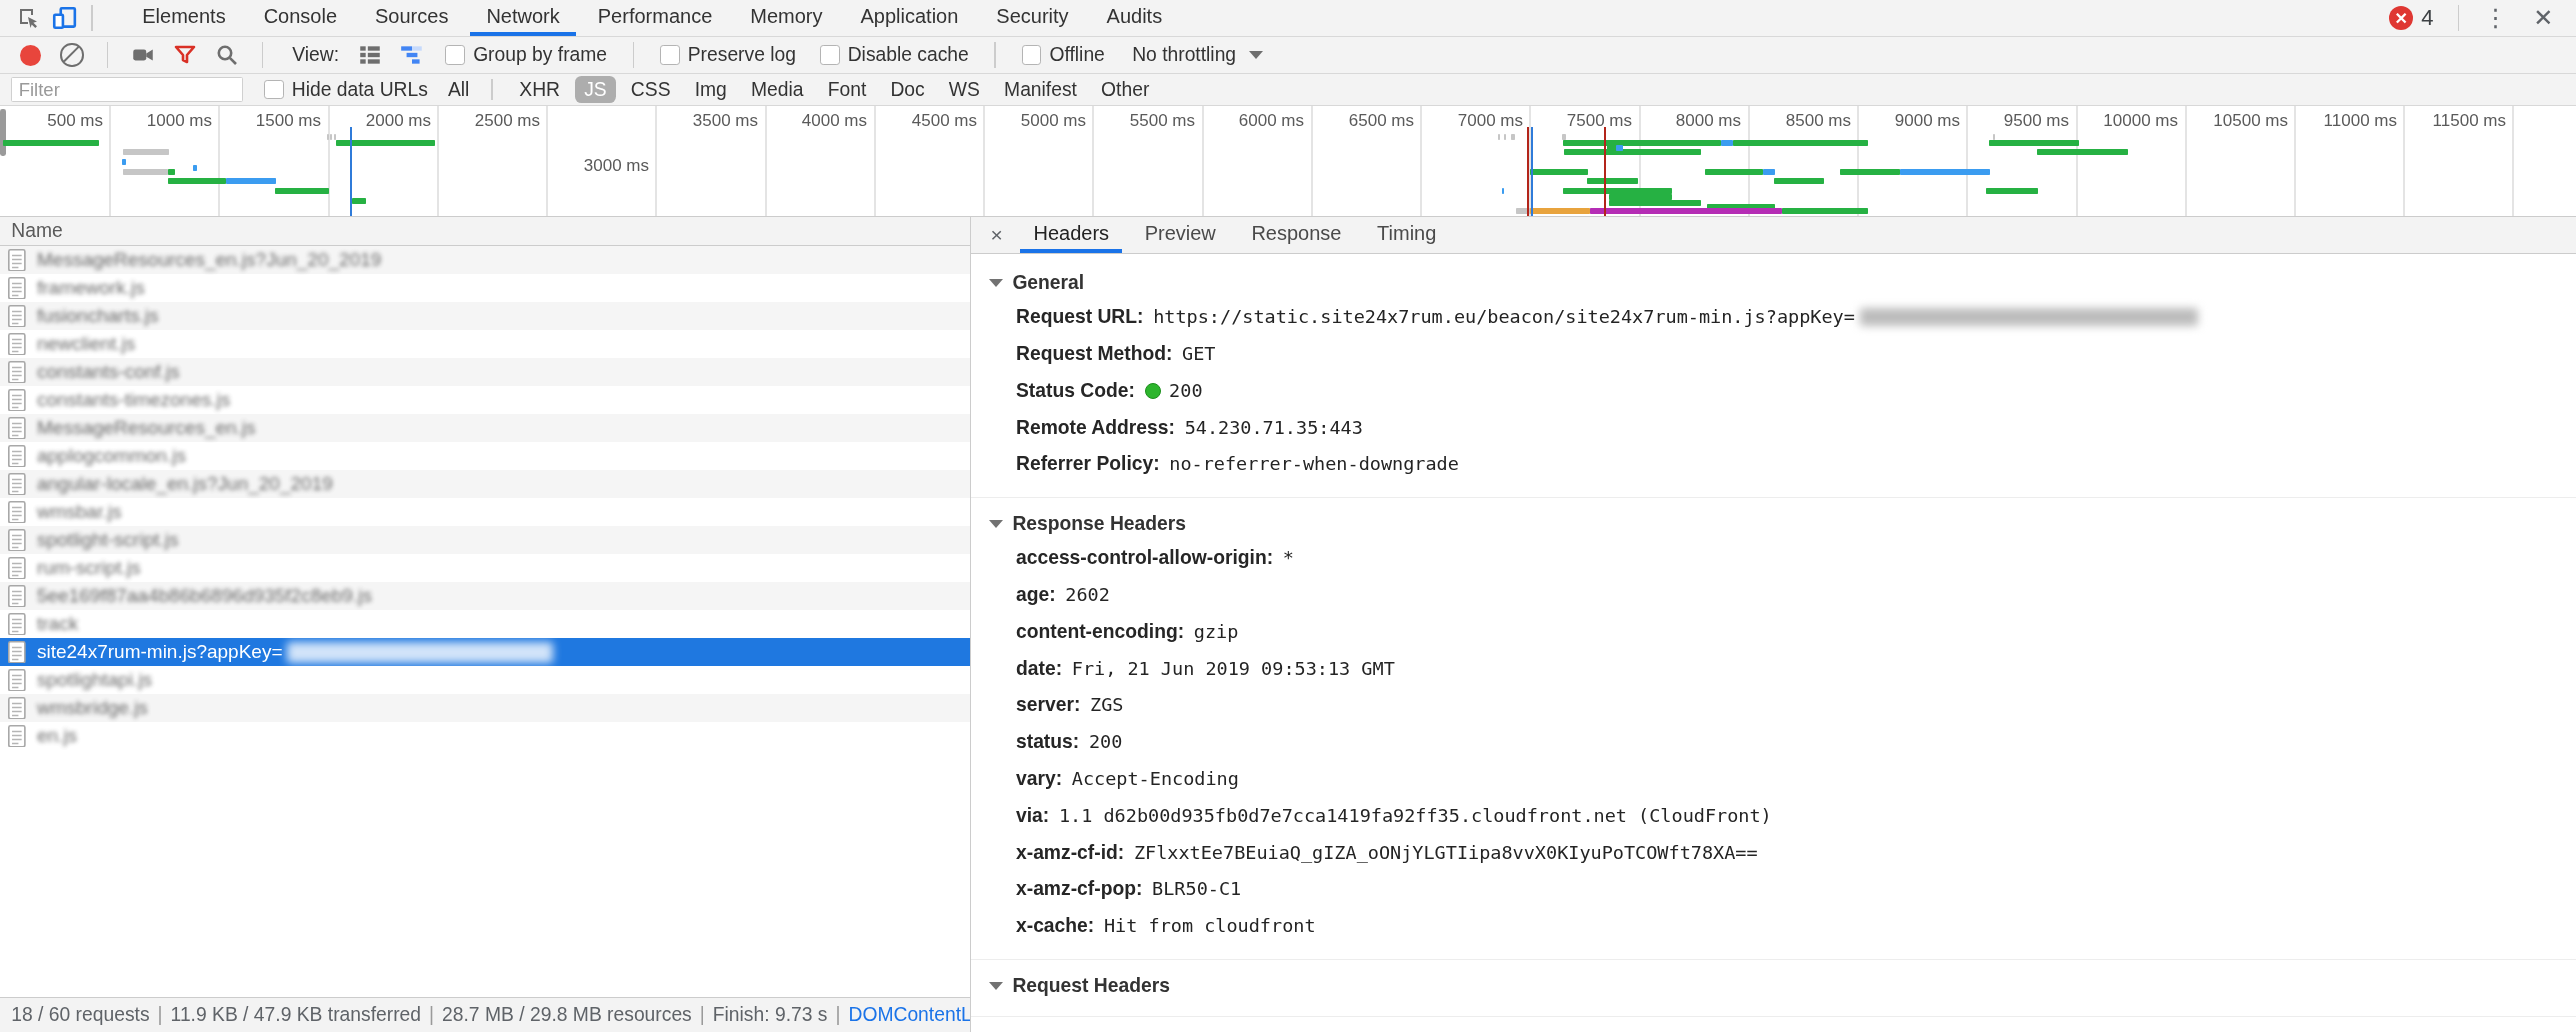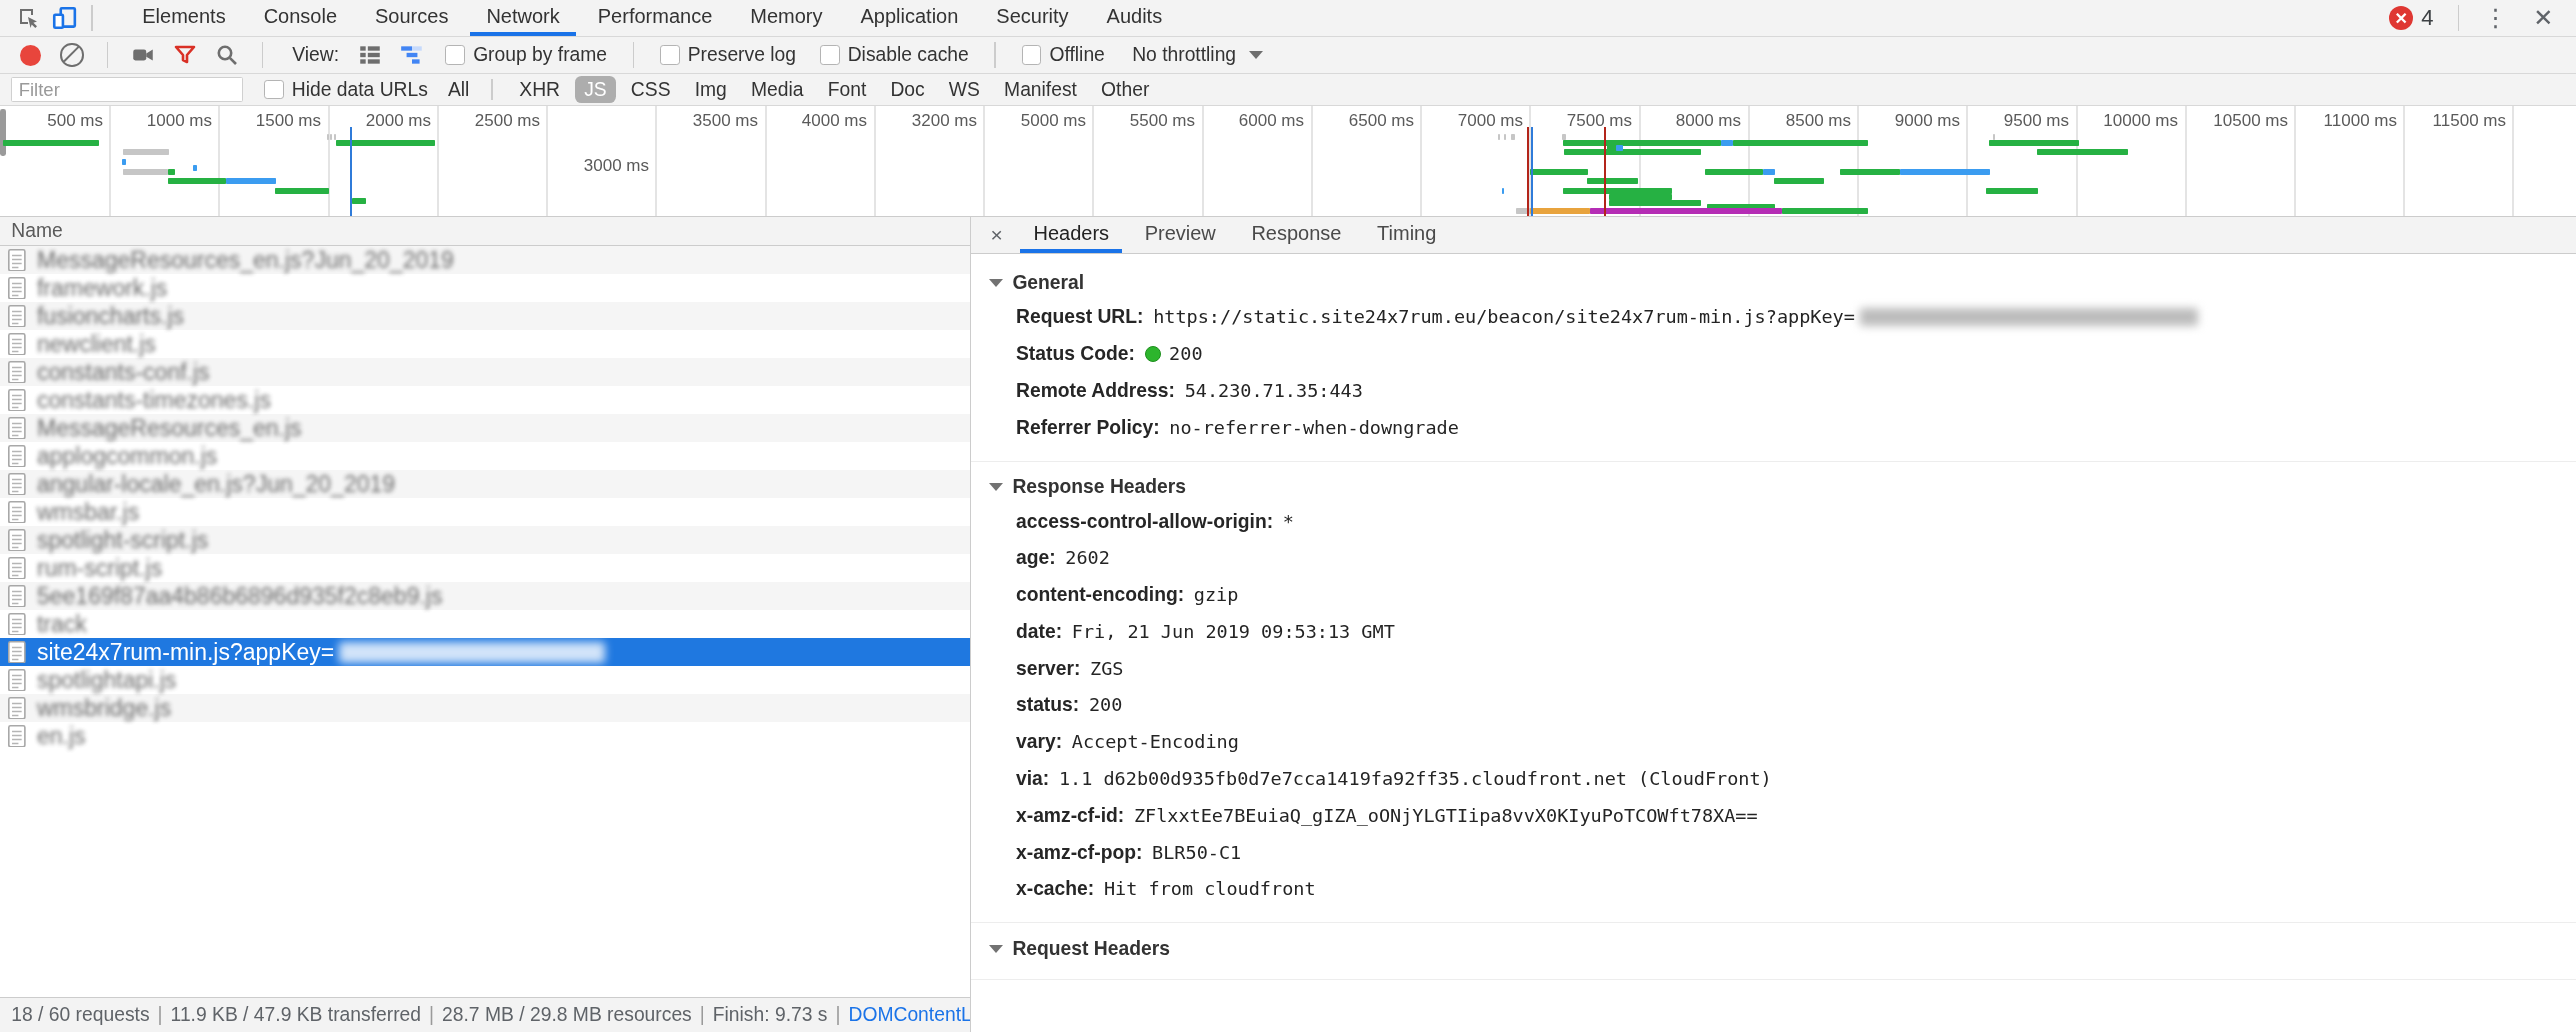--- a/index.html
+++ b/index.html
@@ -50,21 +50,21 @@
   .ticklabel{position:absolute;top:4.8px;font-size:17px;color:#5a5a5a;white-space:nowrap;transform:translateX(-100%);}
   .tbar{position:absolute;height:6.4px;border-radius:0.8px;}
   .tmarker{position:absolute;top:21px;bottom:0;width:2.4px;}
   .scrollnub{position:absolute;left:0;top:3.2px;width:5.6px;height:47px;background:#9a9a9a;border-radius:2.4px;}
   
   #main{display:flex;height:815px;}
   #leftpanel{width:971px;box-sizing:border-box;border-right:1.6px solid #ccc;display:flex;flex-direction:column;}
   #namehdr{height:29px;background:#f3f3f3;border-bottom:1.6px solid #ccc;display:flex;align-items:center;
        padding-left:11.3px;font-size:19.3px;color:#5a5a5a;box-sizing:border-box;}
   #rows{flex:1;overflow:hidden;}
-  .req-row{height:28px;display:flex;align-items:center;padding-left:8px;font-size:23px;
+  .req-row{height:28px;display:flex;align-items:center;padding-left:8px;font-size:19px;
        color:#454545;cursor:pointer;white-space:nowrap;}
   .req-row.odd{background:#f5f5f5;}
   .req-row.sel{background:#1f78e0;color:#fff;}
   .blurtext{filter:blur(2.1px);opacity:.8;}
   .doc-icon{width:17.7px;height:22.5px;margin-right:11.3px;flex:0 0 auto;}
   .redact{display:inline-block;height:17.7px;border-radius:3.2px;background:#bcbcbc;filter:blur(4px);
        vertical-align:middle;margin-left:4.8px;}
   .redact.onblue{background:rgba(255,255,255,.8);height:21px;}
   
   #statusbar{height:35px;background:#f3f3f3;border-top:1.6px solid #ccc;display:flex;align-items:center;
@@ -235,21 +235,21 @@
     <div class="ticklabel" style="left: 431px;">2000 ms</div>
     <div class="gridline" style="left: 546px;"></div>
     <div class="ticklabel" style="left: 540px; text-align: right;">2500 ms</div>
     <div class="gridline" style="left: 655px;"></div>
     <div class="ticklabel" style="left: 649px; margin-top: 45px;">3000 ms</div>
     <div class="gridline" style="left: 765px;"></div>
     <div class="ticklabel" style="left: 758px;">3500 ms</div>
     <div class="gridline" style="left: 874px;"></div>
     <div class="ticklabel" style="left: 867px;">4000 ms</div>
     <div class="gridline" style="left: 983px;"></div>
-    <div class="ticklabel" style="left: 977px;">3200 ms</div>
+    <div class="ticklabel" style="left: 977px;">4500 ms</div>
     <div class="gridline" style="left: 1092px;"></div>
     <div class="ticklabel" style="left: 1086px;">5000 ms</div>
     <div class="gridline" style="left: 1202px;"></div>
     <div class="ticklabel" style="left: 1195px;">5500 ms</div>
     <div class="gridline" style="left: 1311px;"></div>
     <div class="ticklabel" style="left: 1304px;">6000 ms</div>
     <div class="gridline" style="left: 1420px;"></div>
     <div class="ticklabel" style="left: 1414px;">6500 ms</div>
     <div class="gridline" style="left: 1529px;"></div>
     <div class="ticklabel" style="left: 1523px;">7000 ms</div>
@@ -516,20 +516,24 @@
           <div class="sec-header">
             <span class="tri"></span>
             <span class="sec-title">General</span>
           </div>
           <div class="hrow">
             <span class="hkey">Request URL:</span>
             <span class="hval">https://static.site24x7rum.eu/beacon/site24x7rum-min.js?appKey=</span>
             <span class="redact" style="width: 338px; align-self: center;"></span>
           </div>
           <div class="hrow">
+            <span class="hkey">Request Method:</span>
+            <span class="hval">GET</span>
+          </div>
+          <div class="hrow">
             <span class="hkey">Status Code:</span>
             <span class="status-dot"></span>
             <span class="hval">200</span>
           </div>
           <div class="hrow">
             <span class="hkey">Remote Address:</span>
             <span class="hval">54.230.71.35:443</span>
           </div>
           <div class="hrow">
             <span class="hkey">Referrer Policy:</span>

